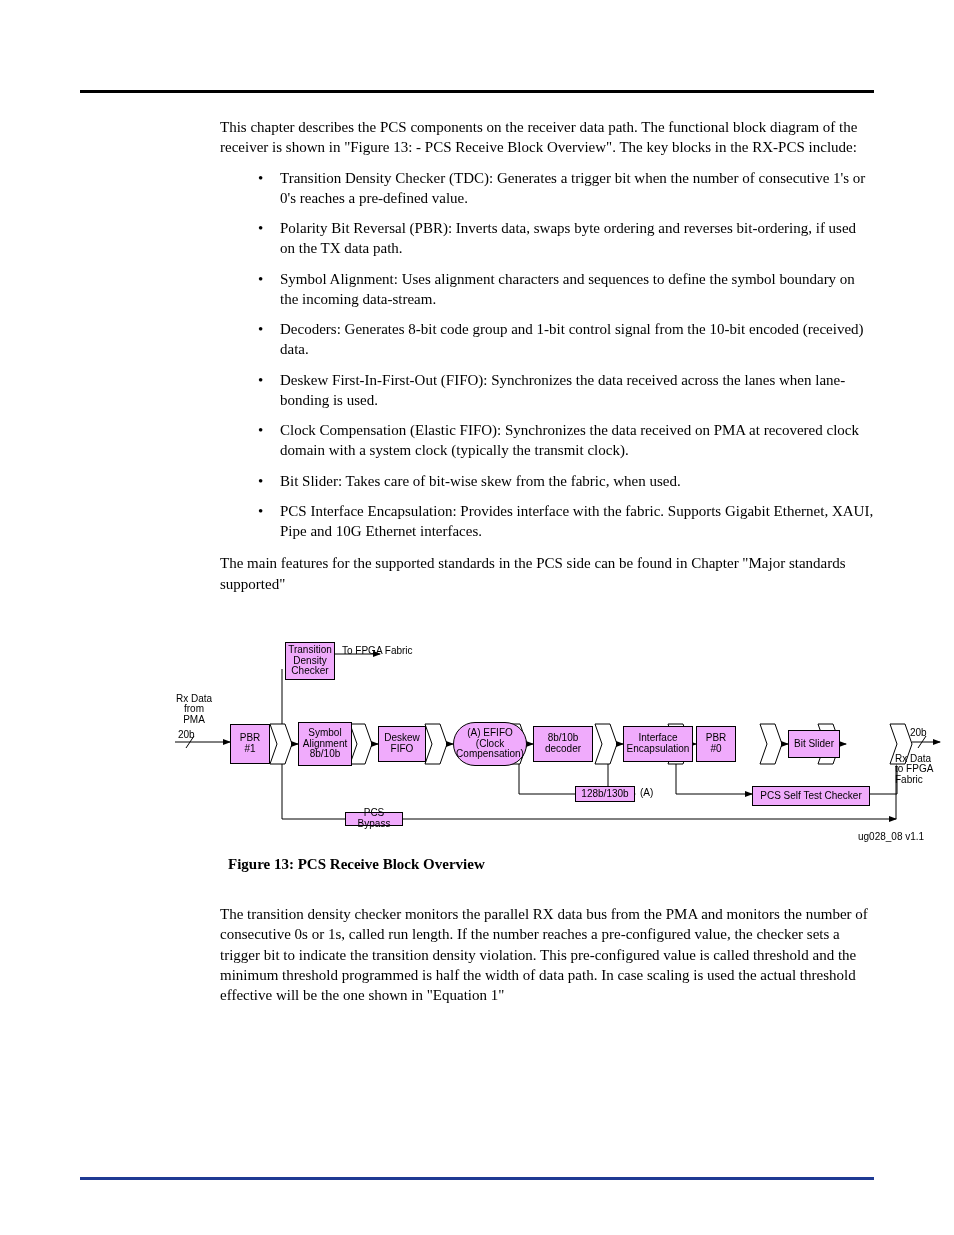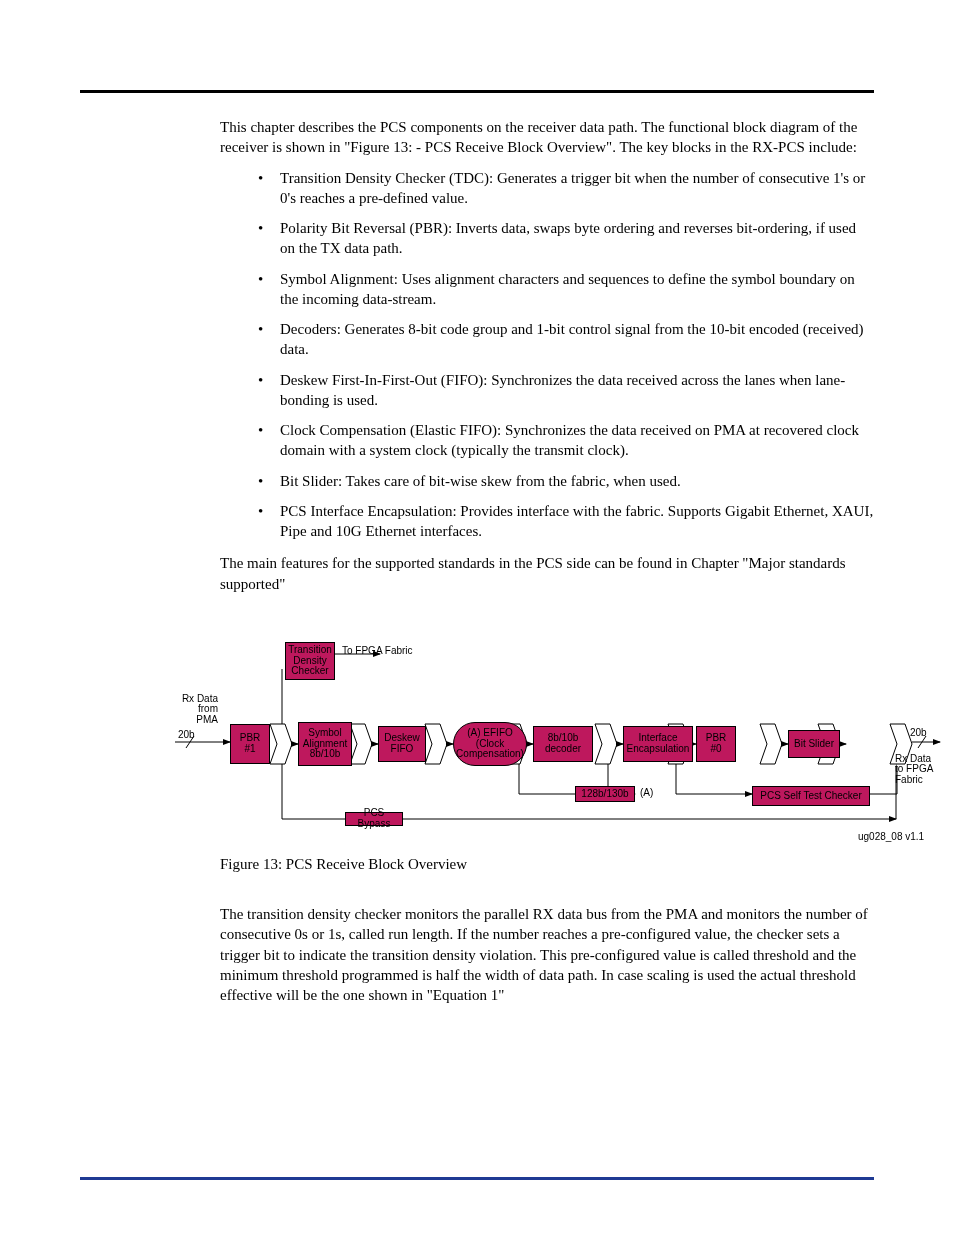--- a/index.html
+++ b/index.html
@@ -41,48 +41,48 @@
     padding-left: 22px;
   }
   ul.bullets > li::before {
     content: "•";
     position: absolute;
     left: 0;
     top: 0;
     font-size: 15px;
   }
   .fig-caption {
-    font-weight: normal;
-    margin: 10px 0 30px 0;
+    font-weight: bold;
+    margin: 10px 0 30px 8px;
   }
   
   .fig {
     position: relative;
     width: 760px;
     height: 220px;
     margin: 30px 0 0 -50px;
     font-family: Arial, Helvetica, sans-serif;
     font-size: 10px;
     line-height: 1.05;
     color: #000;
   }
   .fig .box {
     position: absolute;
     border: 1px solid #000;
-    background: #be185d;
+    background: #f0abfc;
     text-align: center;
     display: flex;
     align-items: center;
     justify-content: center;
     padding: 0;
     box-sizing: border-box;
   }
   .fig .txt {
     position: absolute;
-    text-align: right;
+    text-align: center;
   }
   .fig svg {
     position: absolute;
     left: 0; top: 0;
     width: 760px;
     height: 220px;
     overflow: visible;
   }
   .bus {
     stroke: #000;

